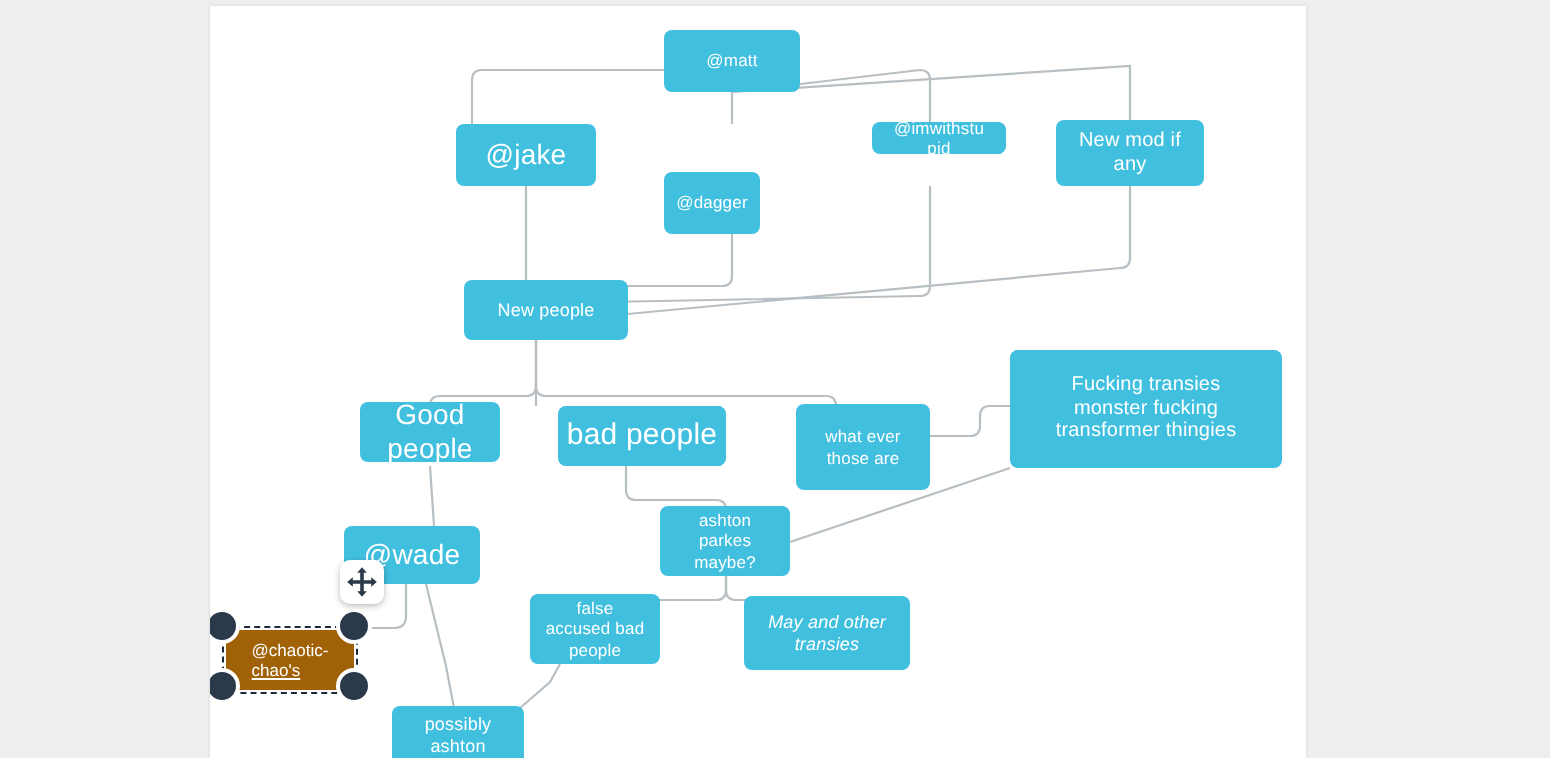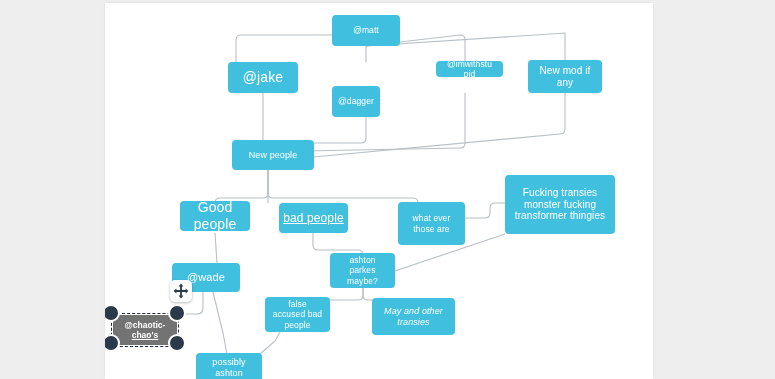--- a/index.html
+++ b/index.html
@@ -58,33 +58,31 @@
   #selwrap {
     position: absolute;
     z-index: 40;
   }
   #selnode {
     position: absolute;
     left: 4px;
     top: 4px;
     width: 64px;
     height: 30px;
-    background: #737373;
+    background: #a16207;
     border-radius: 4px;
     color: #ffffff;
     font-size: 8.5px;
     display: flex;
     align-items: center;
     justify-content: center;
-    text-align: center;
     line-height: 1.2;
     box-sizing: border-box;
     outline: 1px dashed #1a2a3a;
     outline-offset: 1px;
-    font-weight: bold;
   }
   #selnode .u {
     text-decoration: underline;
     margin-top: 22px;
   }
   .handle {
     position: absolute;
     width: 14px;
     height: 14px;
     border-radius: 50%;
@@ -162,33 +160,33 @@
         <div class="node" style="left: 423px; top: 57px; width: 74px; height: 33px; font-size: 10px;">
           <span class="nlabel">New mod if
 any</span>
         </div>
         <div class="node" style="left: 127px; top: 137px; width: 82px; height: 30px; font-size: 9px;">
           <span class="nlabel">New people</span>
         </div>
         <div class="node" style="left: 75px; top: 198px; width: 70px; height: 30px; font-size: 14px;">
           <span class="nlabel">Good people</span>
         </div>
-        <div class="node" style="left: 174px; top: 200px; width: 69px; height: 30px; font-size: 12px; text-decoration: underline;">
+        <div class="node" style="left: 174px; top: 200px; width: 84px; height: 30px; font-size: 15px;">
           <span class="nlabel">bad people</span>
         </div>
         <div class="node" style="left: 293px; top: 199px; width: 67px; height: 43px; font-size: 8.5px;">
           <span class="nlabel">what ever
 those are</span>
         </div>
-        <div class="node" style="left: 400px; top: 172px; width: 110px; height: 59px; font-size: 10px;">
+        <div class="node" style="left: 400px; top: 172px; width: 136px; height: 59px; font-size: 10px;">
           <span class="nlabel">Fucking transies
 monster fucking
 transformer thingies</span>
         </div>
-        <div class="node" style="left: 67px; top: 260px; width: 68px; height: 29px; font-size: 11px;">
+        <div class="node" style="left: 67px; top: 260px; width: 68px; height: 29px; font-size: 14px;">
           <span class="nlabel">@wade</span>
         </div>
         <div class="node" style="left: 225px; top: 250px; width: 65px; height: 35px; font-size: 8.5px;">
           <span class="nlabel">ashton
 parkes
 maybe?</span>
         </div>
         <div class="node" style="left: 160px; top: 294px; width: 65px; height: 35px; font-size: 8.5px;">
           <span class="nlabel">false
 accused bad

